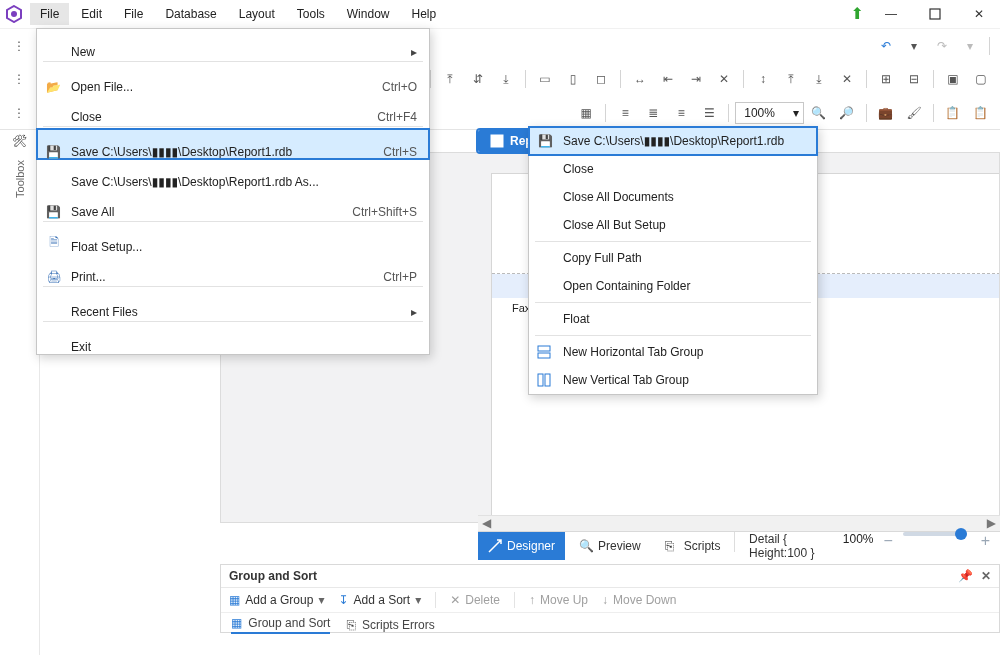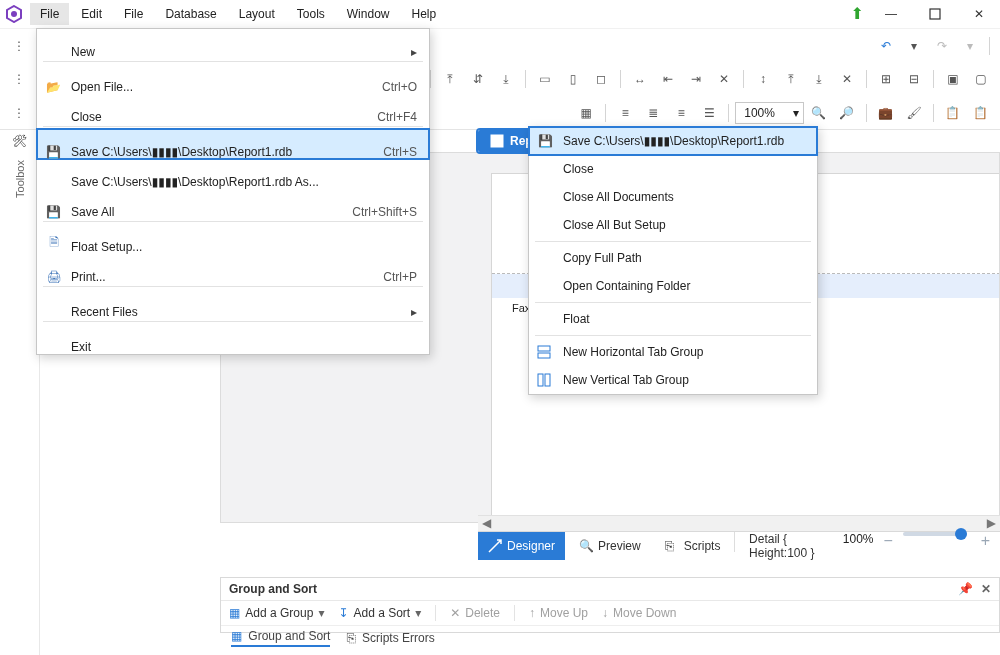--- a/index.html
+++ b/index.html
@@ -34,21 +34,21 @@
 .paper .hdr-band{border-bottom:1px dashed #bbb;padding:6px;font-size:11px;color:#555}
 .paper .cell{display:inline-block;margin:4px 20px;font-size:11px}
 
 .designer-bar{position:absolute;left:438px;right:0;bottom:132px;height:30px;background:#fff;border-top:1px solid #d9d9d9;display:flex;align-items:flex-start;gap:4px;padding:0 0 0 0}
 .dbtn{display:flex;align-items:center;gap:5px;padding:4px 10px;height:28px;color:#333}
 .dbtn.primary{background:#2a7bd6;color:#fff}
 .dbtn .pic{width:14px;height:14px}
 .slider{position:relative;width:90px;height:4px;background:#d0d9e4;border-radius:2px}
 .slider .thumb{position:absolute;top:-4px;right:0;width:12px;height:12px;border-radius:50%;background:#2a7bd6}
 
-.group-sort{position:absolute;left:180px;right:0;bottom:60px;height:56px;border:1px solid #d9d9d9;background:#fff}
+.group-sort{position:absolute;left:180px;right:0;bottom:60px;height:69px;border:1px solid #d9d9d9;background:#fff}
 .gs-head{display:flex;align-items:center;padding:4px 8px;font-weight:600;color:#333;border-bottom:1px solid #e8e8e8}
 .gs-head .right{margin-left:auto;display:flex;gap:8px;color:#666}
 .gs-tstrip{display:flex;align-items:center;gap:14px;padding:4px 8px;border-bottom:1px solid #eee;color:#333}
 .gs-t{display:flex;align-items:center;gap:5px}
 .gs-t.dis{color:#a0a0a0}
 .gs-tabs{display:flex;gap:16px;padding:3px 10px;font-size:12px;color:#444}
 .gs-tabs .t{border-bottom:2px solid #2a7bd6;padding-bottom:2px;display:flex;gap:6px;align-items:center}
 .gs-tabs .t2{display:flex;gap:6px;align-items:center}
 
 

